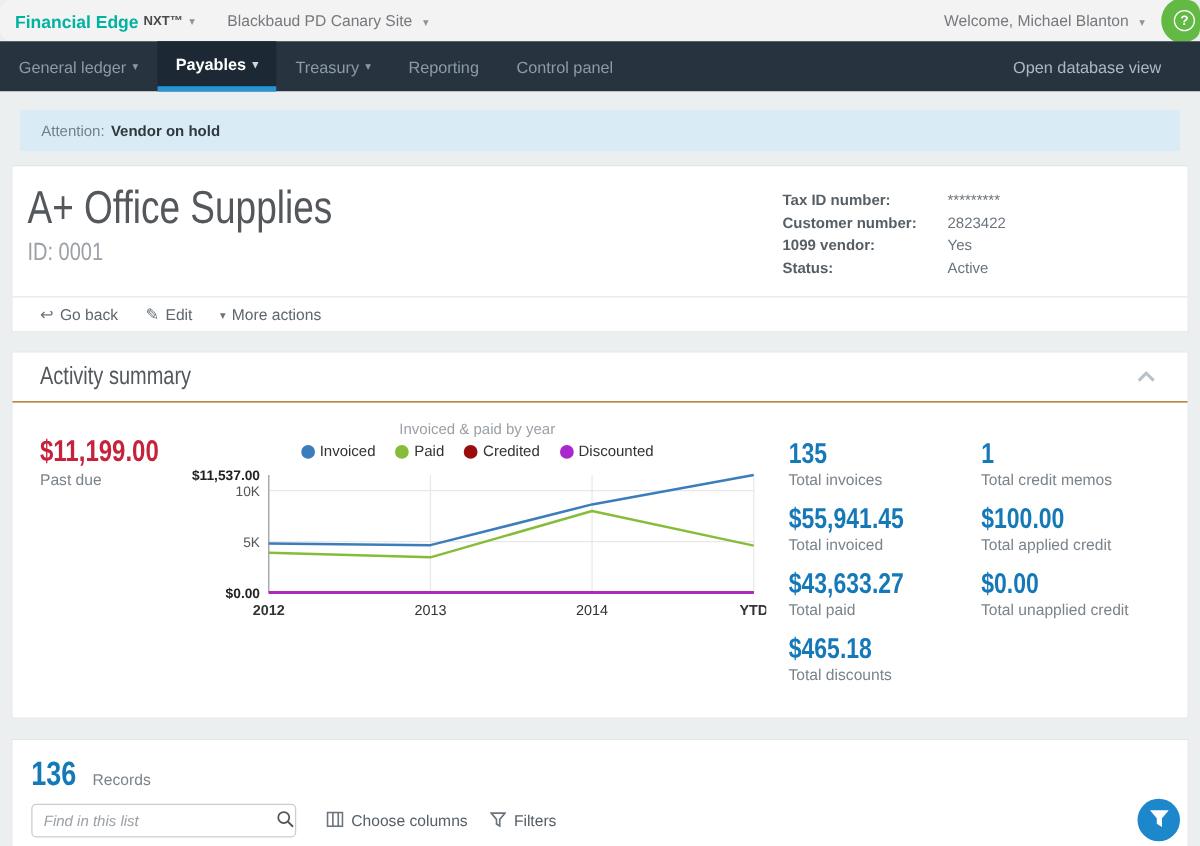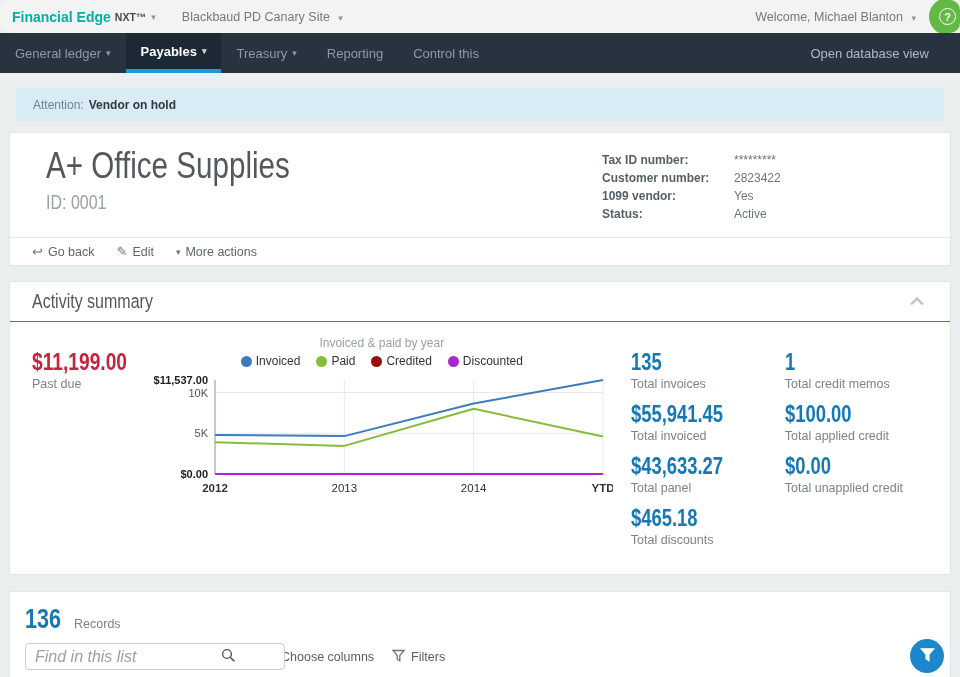--- a/index.html
+++ b/index.html
@@ -33,21 +33,21 @@
   
   .main { padding:15px 9px 0; }
   .banner { margin:0 7px 11px; background:var(--banner_bg); height:33px; display:flex;
     align-items:center; padding-left:17px; font-size:12px; border-radius:1px; }
   .banner-prefix { color:#74808a; }
   .banner-msg { color:#30383f; font-weight:bold; margin-left:5px; }
 
   .card { background:#fff; border:1px solid #e3e6e8; }
 
   
-  .vendor-main { display:flex; padding:10px 36px 14px; }
+  .vendor-main { display:flex; padding:10px 12px 14px; }
   .vendor-left { flex:1; }
   .cond { display:inline-block; transform:scaleX(.8); transform-origin:0 60%; }
   .vendor-title { font-size:37px; color:#54585d; font-weight:400; line-height:46px; white-space:nowrap; }
   .vendor-id { font-size:20px; color:#9aa1a7; font-weight:400; line-height:26px; }
   .vendor-details { width:312px; padding-top:8px; }
   .detail-row { display:flex; line-height:18px; font-size:12px; }
   .detail-label { width:132px; font-weight:bold; color:#575f66; }
   .detail-value { color:#6b747c; }
   .action-bar { border-top:1px solid #e6e8ea; padding:6px 22px; display:flex; gap:22px;
     font-size:12.5px; color:#5d666e; align-items:center; }
@@ -75,22 +75,22 @@
   .rs-col + .rs-col { margin-left:4px; width:170px; }
   .rs .stat-value { font-size:23px; }
 
   
   .records { margin-top:16px; height:145px; }
   .records-header { padding:12px 15px 2px; display:flex; align-items:baseline; }
   .records-count { font-size:27px; font-weight:bold; color:var(--accent_blue); }
   .records-label { font-size:12.5px; color:#7b838b; margin-left:4px; }
   .toolbar { padding:6px 15px 10px; display:flex; align-items:center; position:relative; }
   .search-wrap { position:relative; width:218px; }
-  .search-input { width:260px; height:27px; border:1px solid #c9cdd0; border-radius:4px;
-    padding:0 28px 0 9px; font-size:16px; font-style:italic; color:#444;
+  .search-input { width:212px; height:27px; border:1px solid #c9cdd0; border-radius:4px;
+    padding:0 28px 0 9px; font-size:12px; font-style:italic; color:#444;
     font-family:"Liberation Sans", sans-serif; outline:none; }
   .search-input::placeholder { color:#9aa0a5; font-style:italic; }
   .search-icon { position:absolute; right:7px; top:5px; cursor:pointer; }
   .tool { display:flex; align-items:center; gap:6px; margin-left:18px; color:#565e66;
     font-size:12.5px; cursor:pointer; }
   .fab { position:absolute; right:6px; top:2px; width:34px; height:34px; border-radius:50%;
     background:var(--fab_blue); display:flex; align-items:center; justify-content:center; cursor:pointer; }
 
   svg text { font-family:"Liberation Sans", sans-serif; }
 </style>
@@ -124,21 +124,21 @@
     <span class="caret">▾</span>
   </div>
   <div class="nav-item">
     <span>Treasury</span>
     <span class="caret">▾</span>
   </div>
   <div class="nav-item">
     <span>Reporting</span>
   </div>
   <div class="nav-item">
-    <span>Control this</span>
+    <span>Control panel</span>
   </div>
   <div class="nav-right">Open database view</div>
 </div>
 
 <div class="main">
 
   <div class="banner">
     <span class="banner-prefix">Attention:</span>
     <span class="banner-msg">Vendor on hold</span>
   </div>
@@ -247,21 +247,21 @@
             <div class="stat">
               <div><span class="cond stat-value">135</span></div>
               <div class="stat-label">Total invoices</div>
             </div>
             <div class="stat">
               <div><span class="cond stat-value">$55,941.45</span></div>
               <div class="stat-label">Total invoiced</div>
             </div>
             <div class="stat">
               <div><span class="cond stat-value">$43,633.27</span></div>
-              <div class="stat-label">Total panel</div>
+              <div class="stat-label">Total paid</div>
             </div>
             <div class="stat">
               <div><span class="cond stat-value">$465.18</span></div>
               <div class="stat-label">Total discounts</div>
             </div>
           </div>
         <div class="rs-col">
             <div class="stat">
               <div><span class="cond stat-value">1</span></div>
               <div class="stat-label">Total credit memos</div>

